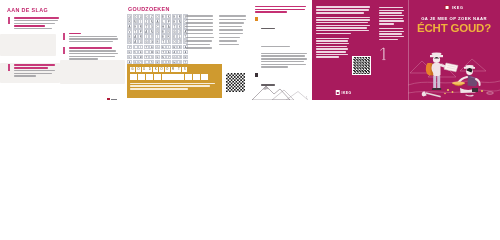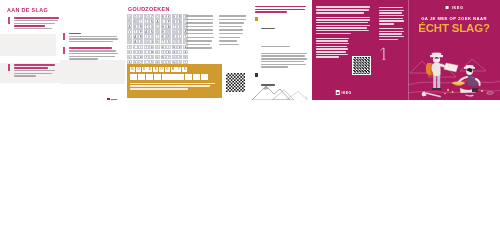--- a/index.html
+++ b/index.html
@@ -445,21 +445,21 @@
     </div>
     <div class="flapdiv"></div>
 
     <div class="cover">
       <div class="logo-top">
         <span class="mark"></span>
         <span class="wm">IKEG</span>
       </div>
 
       <div class="kicker">GA JE MEE OP ZOEK NAAR</div>
-      <div class="bigtitle">ÉCHT SLAG?</div>
+      <div class="bigtitle">ÉCHT GOUD?</div>
 
       <svg class="illo" viewBox="0 0 92 67">
 
         <g stroke="#e7a9bf" stroke-width=".6" fill="none" opacity=".55">
           <path d="M2 40 L14 28 L26 40 Z"></path>
           <path d="M20 44 L34 30 L48 44 Z"></path>
           <path d="M52 38 L64 26 L78 38 Z"></path>
           <path d="M0 52 C18 46 34 52 48 49 C64 46 78 52 92 48"></path>
           <path d="M0 60 C20 56 40 62 60 58 C74 55 84 60 92 57"></path>
         </g>

